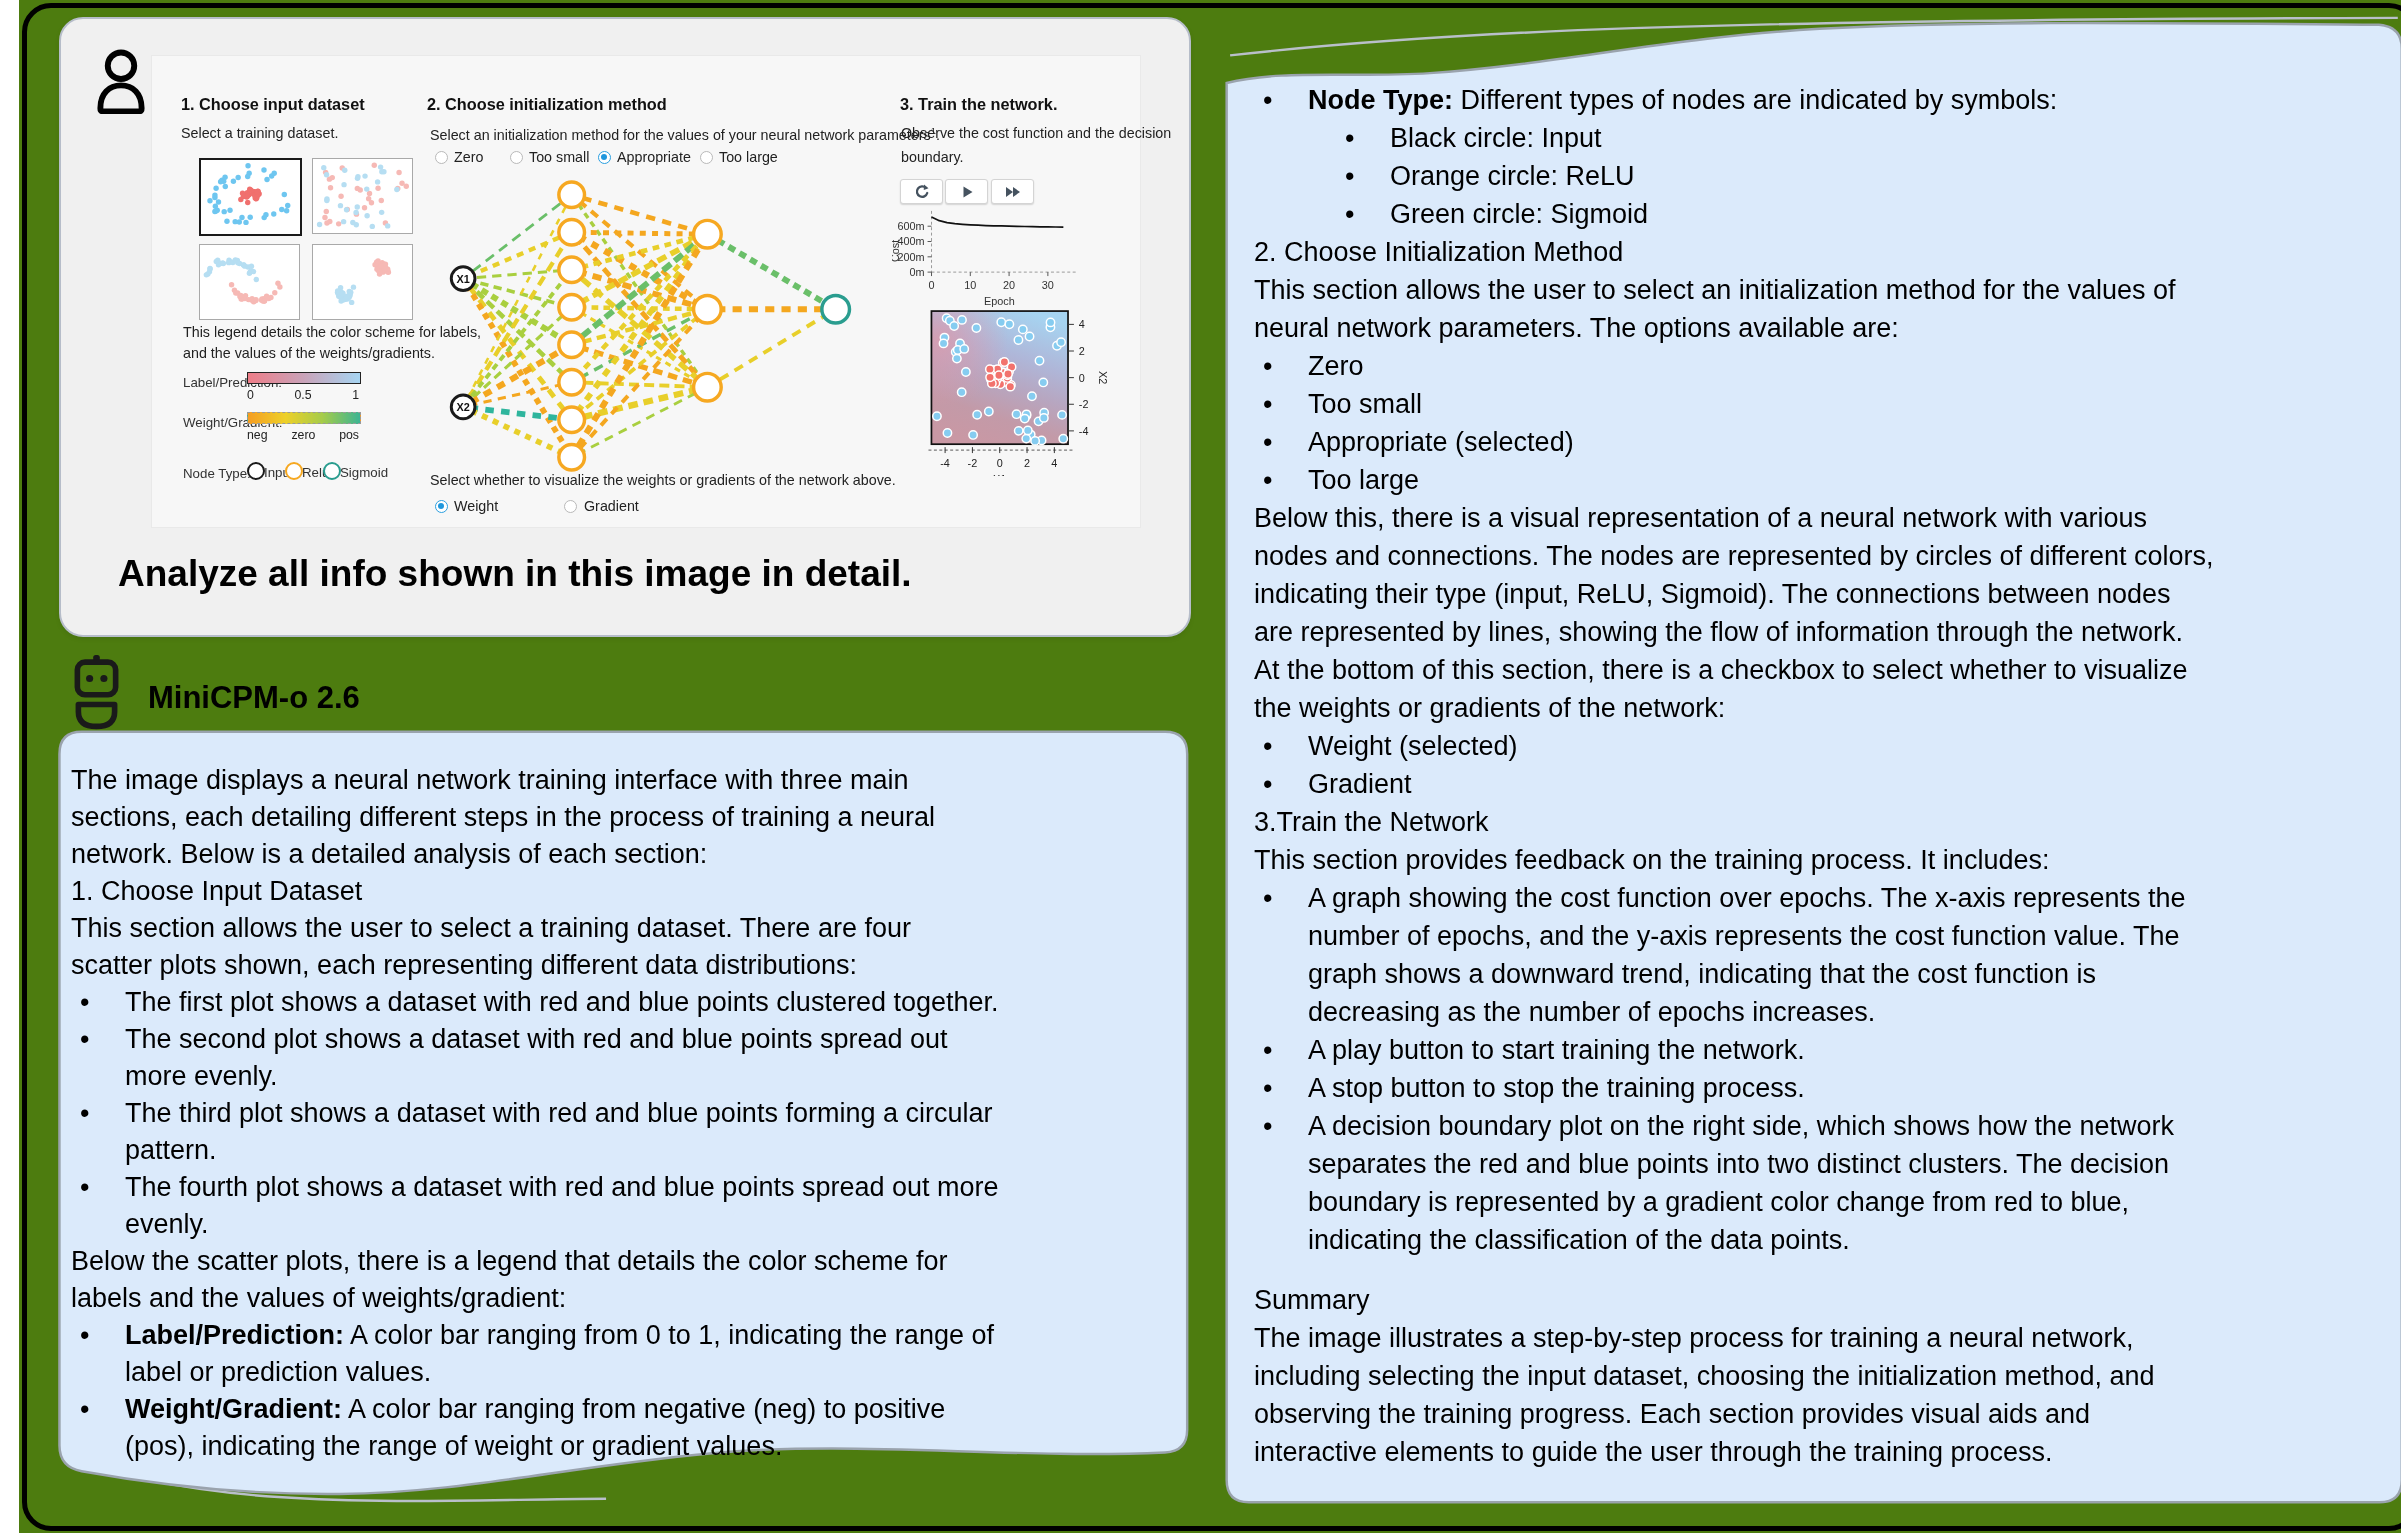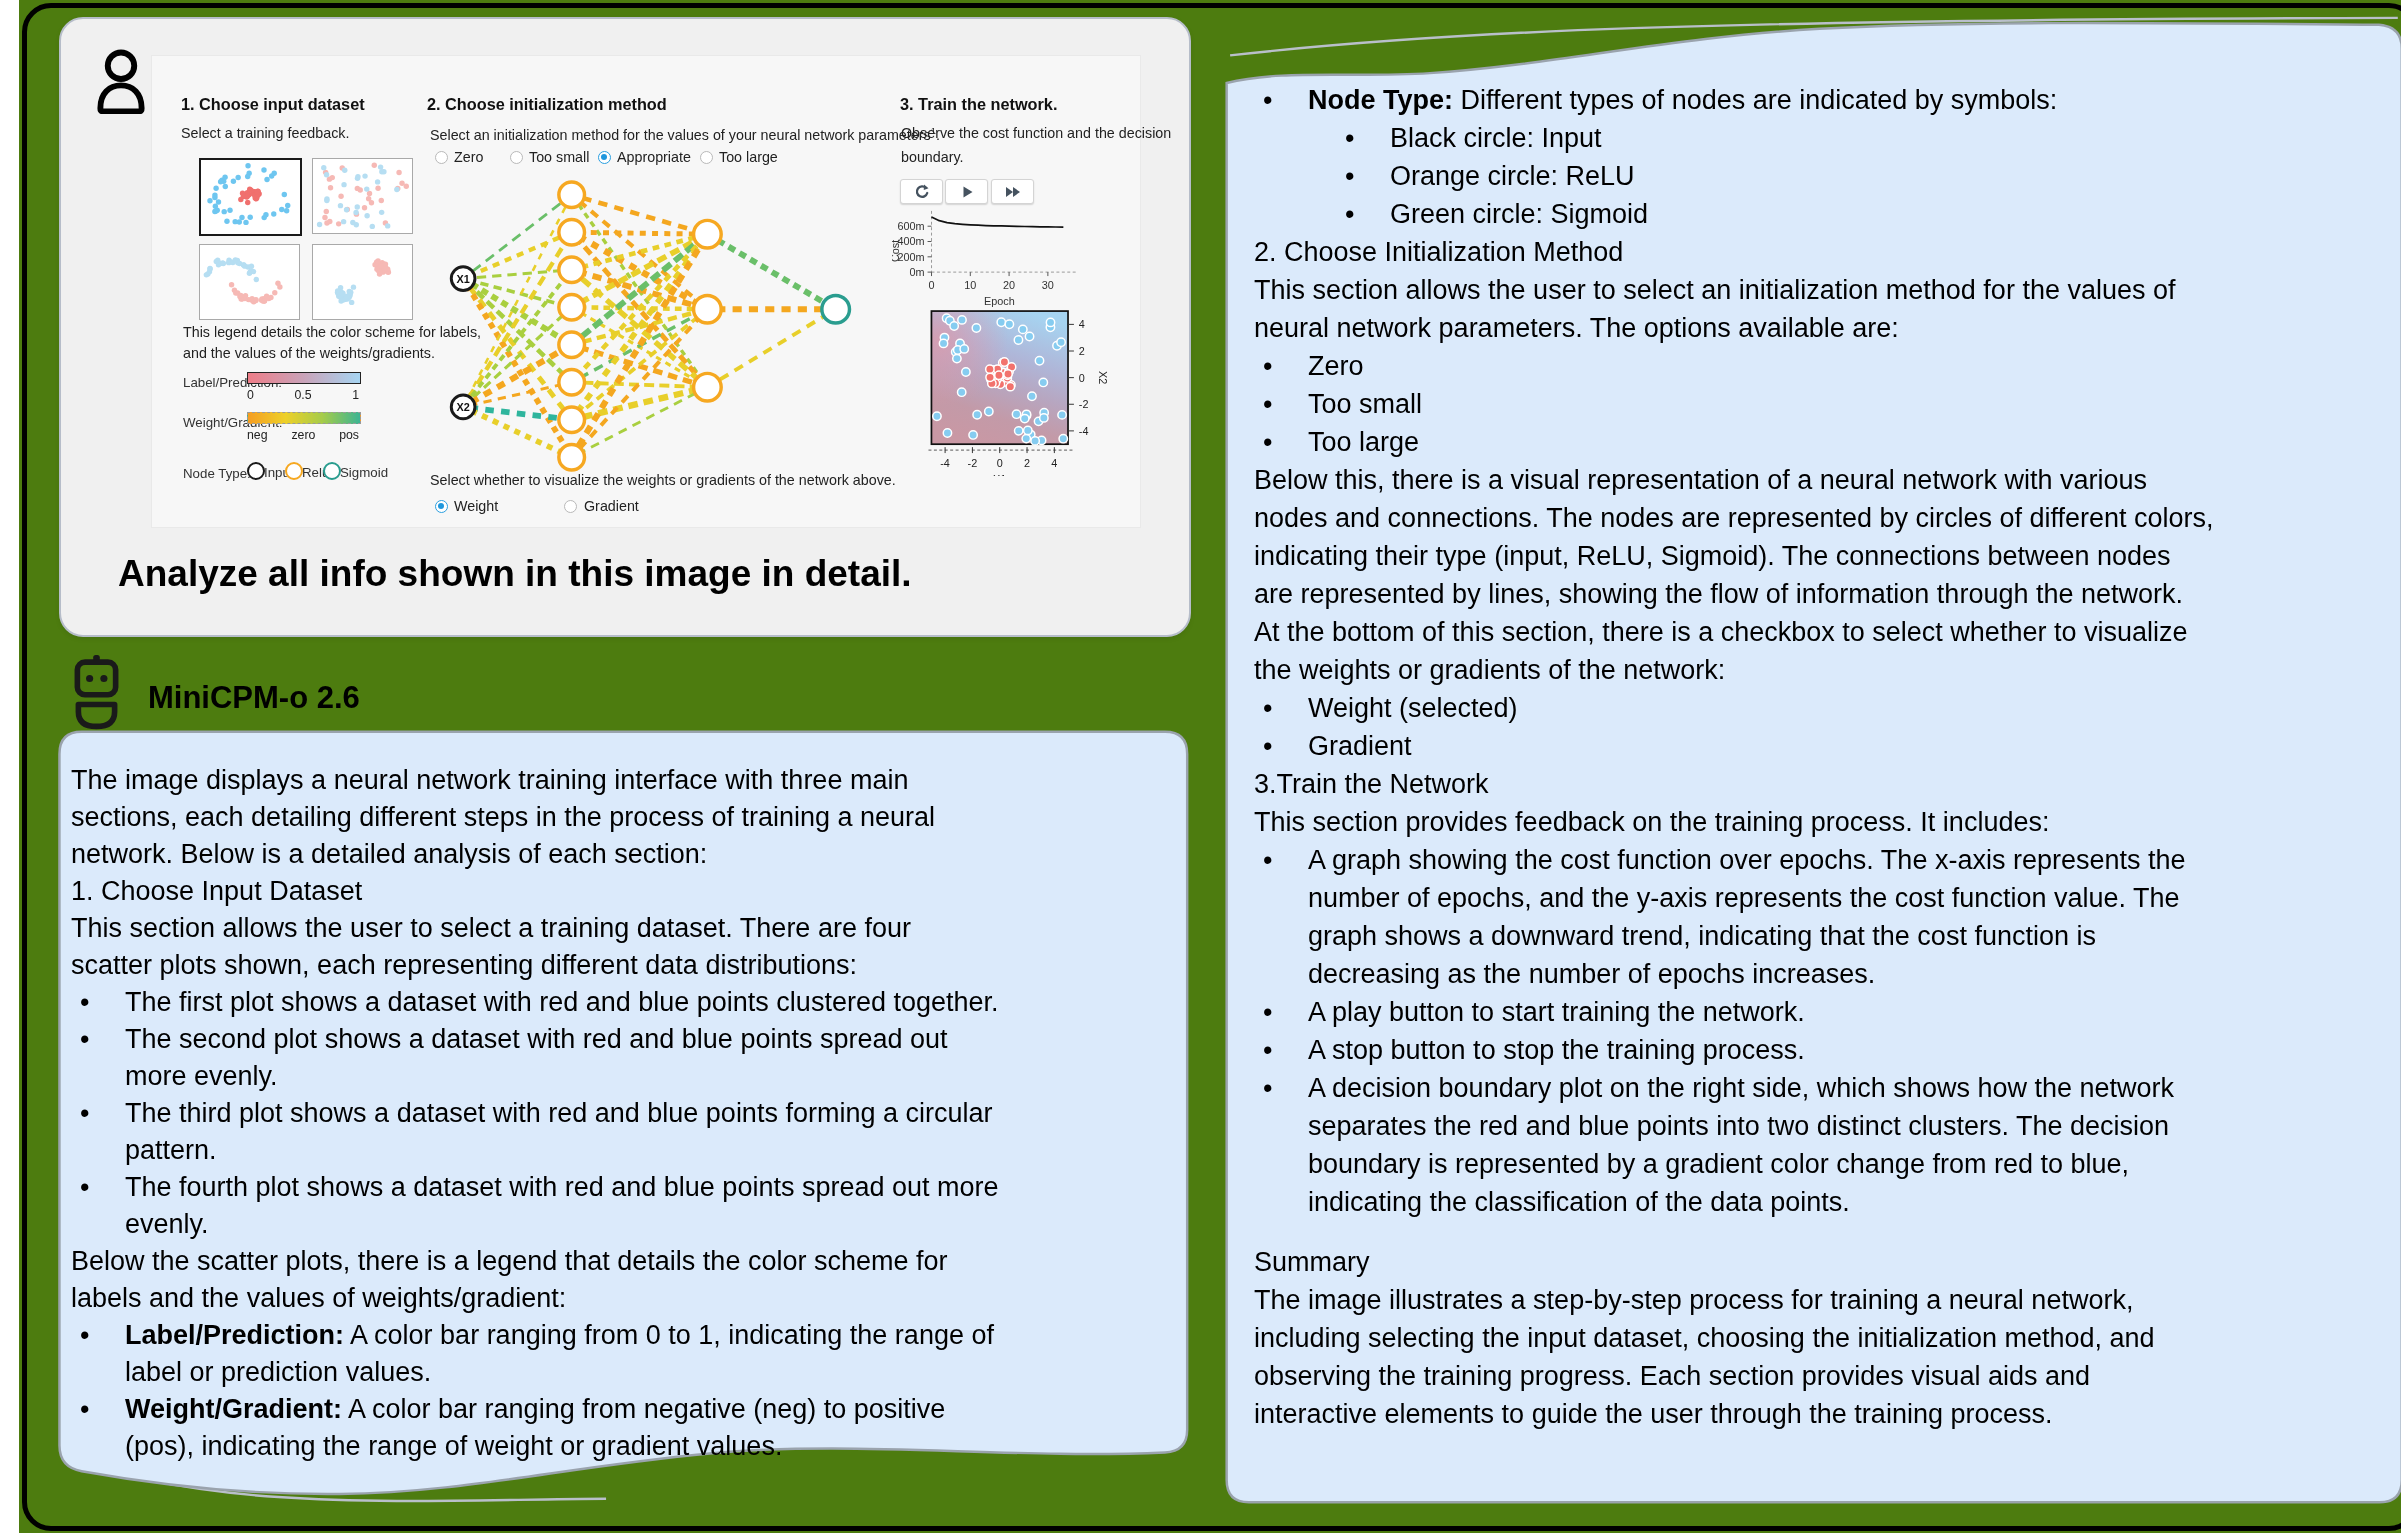--- a/index.html
+++ b/index.html
@@ -64,21 +64,21 @@
 
   <div id="user-card">
     <svg id="person" width="52" height="65" viewBox="0 0 106 132">
       <circle cx="53" cy="34" r="27" fill="none" stroke="#000" stroke-width="12"></circle>
       <path d="M11,120 C11,90 29,74 53,74 C77,74 95,90 95,120 L95,121 Q95,127 89,127 L17,127 Q11,127 11,121 Z" fill="none" stroke="#000" stroke-width="12"></path>
     </svg>
 
     <div id="shot">
 
       <div class="sec-h" style="left:29px;top:39px">1. Choose input dataset</div>
-      <div class="body" style="left:29px;top:69px">Select a training feedback.</div>
+      <div class="body" style="left:29px;top:69px">Select a training dataset.</div>
       <div class="thumb sel" style="left:47px;top:102px"><svg width="99" height="74" viewBox="0 0 200 150">
             <circle cx="27.909568157594492" cy="71.18119045623648" r="5.5" fill="#6ec6f0"></circle>
             <circle cx="42.19374052721596" cy="41.057594533501494" r="5.5" fill="#6ec6f0"></circle>
             <circle cx="142.92139212386473" cy="32.4593987995215" r="5.5" fill="#6ec6f0"></circle>
             <circle cx="163.35185480334923" cy="100.33841119070553" r="5.5" fill="#6ec6f0"></circle>
             <circle cx="45.72717587118892" cy="43.288516907337176" r="5.5" fill="#6ec6f0"></circle>
             <circle cx="17.883469801596434" cy="82.53373791200204" r="5.5" fill="#6ec6f0"></circle>
             <circle cx="32.55768592907205" cy="101.97959614148544" r="5.5" fill="#6ec6f0"></circle>
             <circle cx="74.99496727028539" cy="35.38354390081012" r="5.5" fill="#6ec6f0"></circle>
             <circle cx="127.70117525304346" cy="116.79250640943751" r="5.5" fill="#6ec6f0"></circle>
@@ -640,20 +640,21 @@
   <div id="right-text" class="resp">
       <div class="ln li"><b>Node Type:</b><span> Different types of nodes are indicated by symbols:</span></div>
       <div class="ln l2"><span>Black circle: Input</span></div>
       <div class="ln l2"><span>Orange circle: ReLU</span></div>
       <div class="ln l2"><span>Green circle: Sigmoid</span></div>
       <div class="ln p"><span>2. Choose Initialization Method</span></div>
       <div class="ln p"><span>This section allows the user to select an initialization method for the values of</span></div>
       <div class="ln p"><span>neural network parameters. The options available are:</span></div>
       <div class="ln li"><span>Zero</span></div>
       <div class="ln li"><span>Too small</span></div>
+      <div class="ln li"><span>Appropriate (selected)</span></div>
       <div class="ln li"><span>Too large</span></div>
       <div class="ln p"><span>Below this, there is a visual representation of a neural network with various</span></div>
       <div class="ln p"><span>nodes and connections. The nodes are represented by circles of different colors,</span></div>
       <div class="ln p"><span>indicating their type (input, ReLU, Sigmoid). The connections between nodes</span></div>
       <div class="ln p"><span>are represented by lines, showing the flow of information through the network.</span></div>
       <div class="ln p"><span>At the bottom of this section, there is a checkbox to select whether to visualize</span></div>
       <div class="ln p"><span>the weights or gradients of the network:</span></div>
       <div class="ln li"><span>Weight (selected)</span></div>
       <div class="ln li"><span>Gradient</span></div>
       <div class="ln p"><span>3.Train the Network</span></div>

